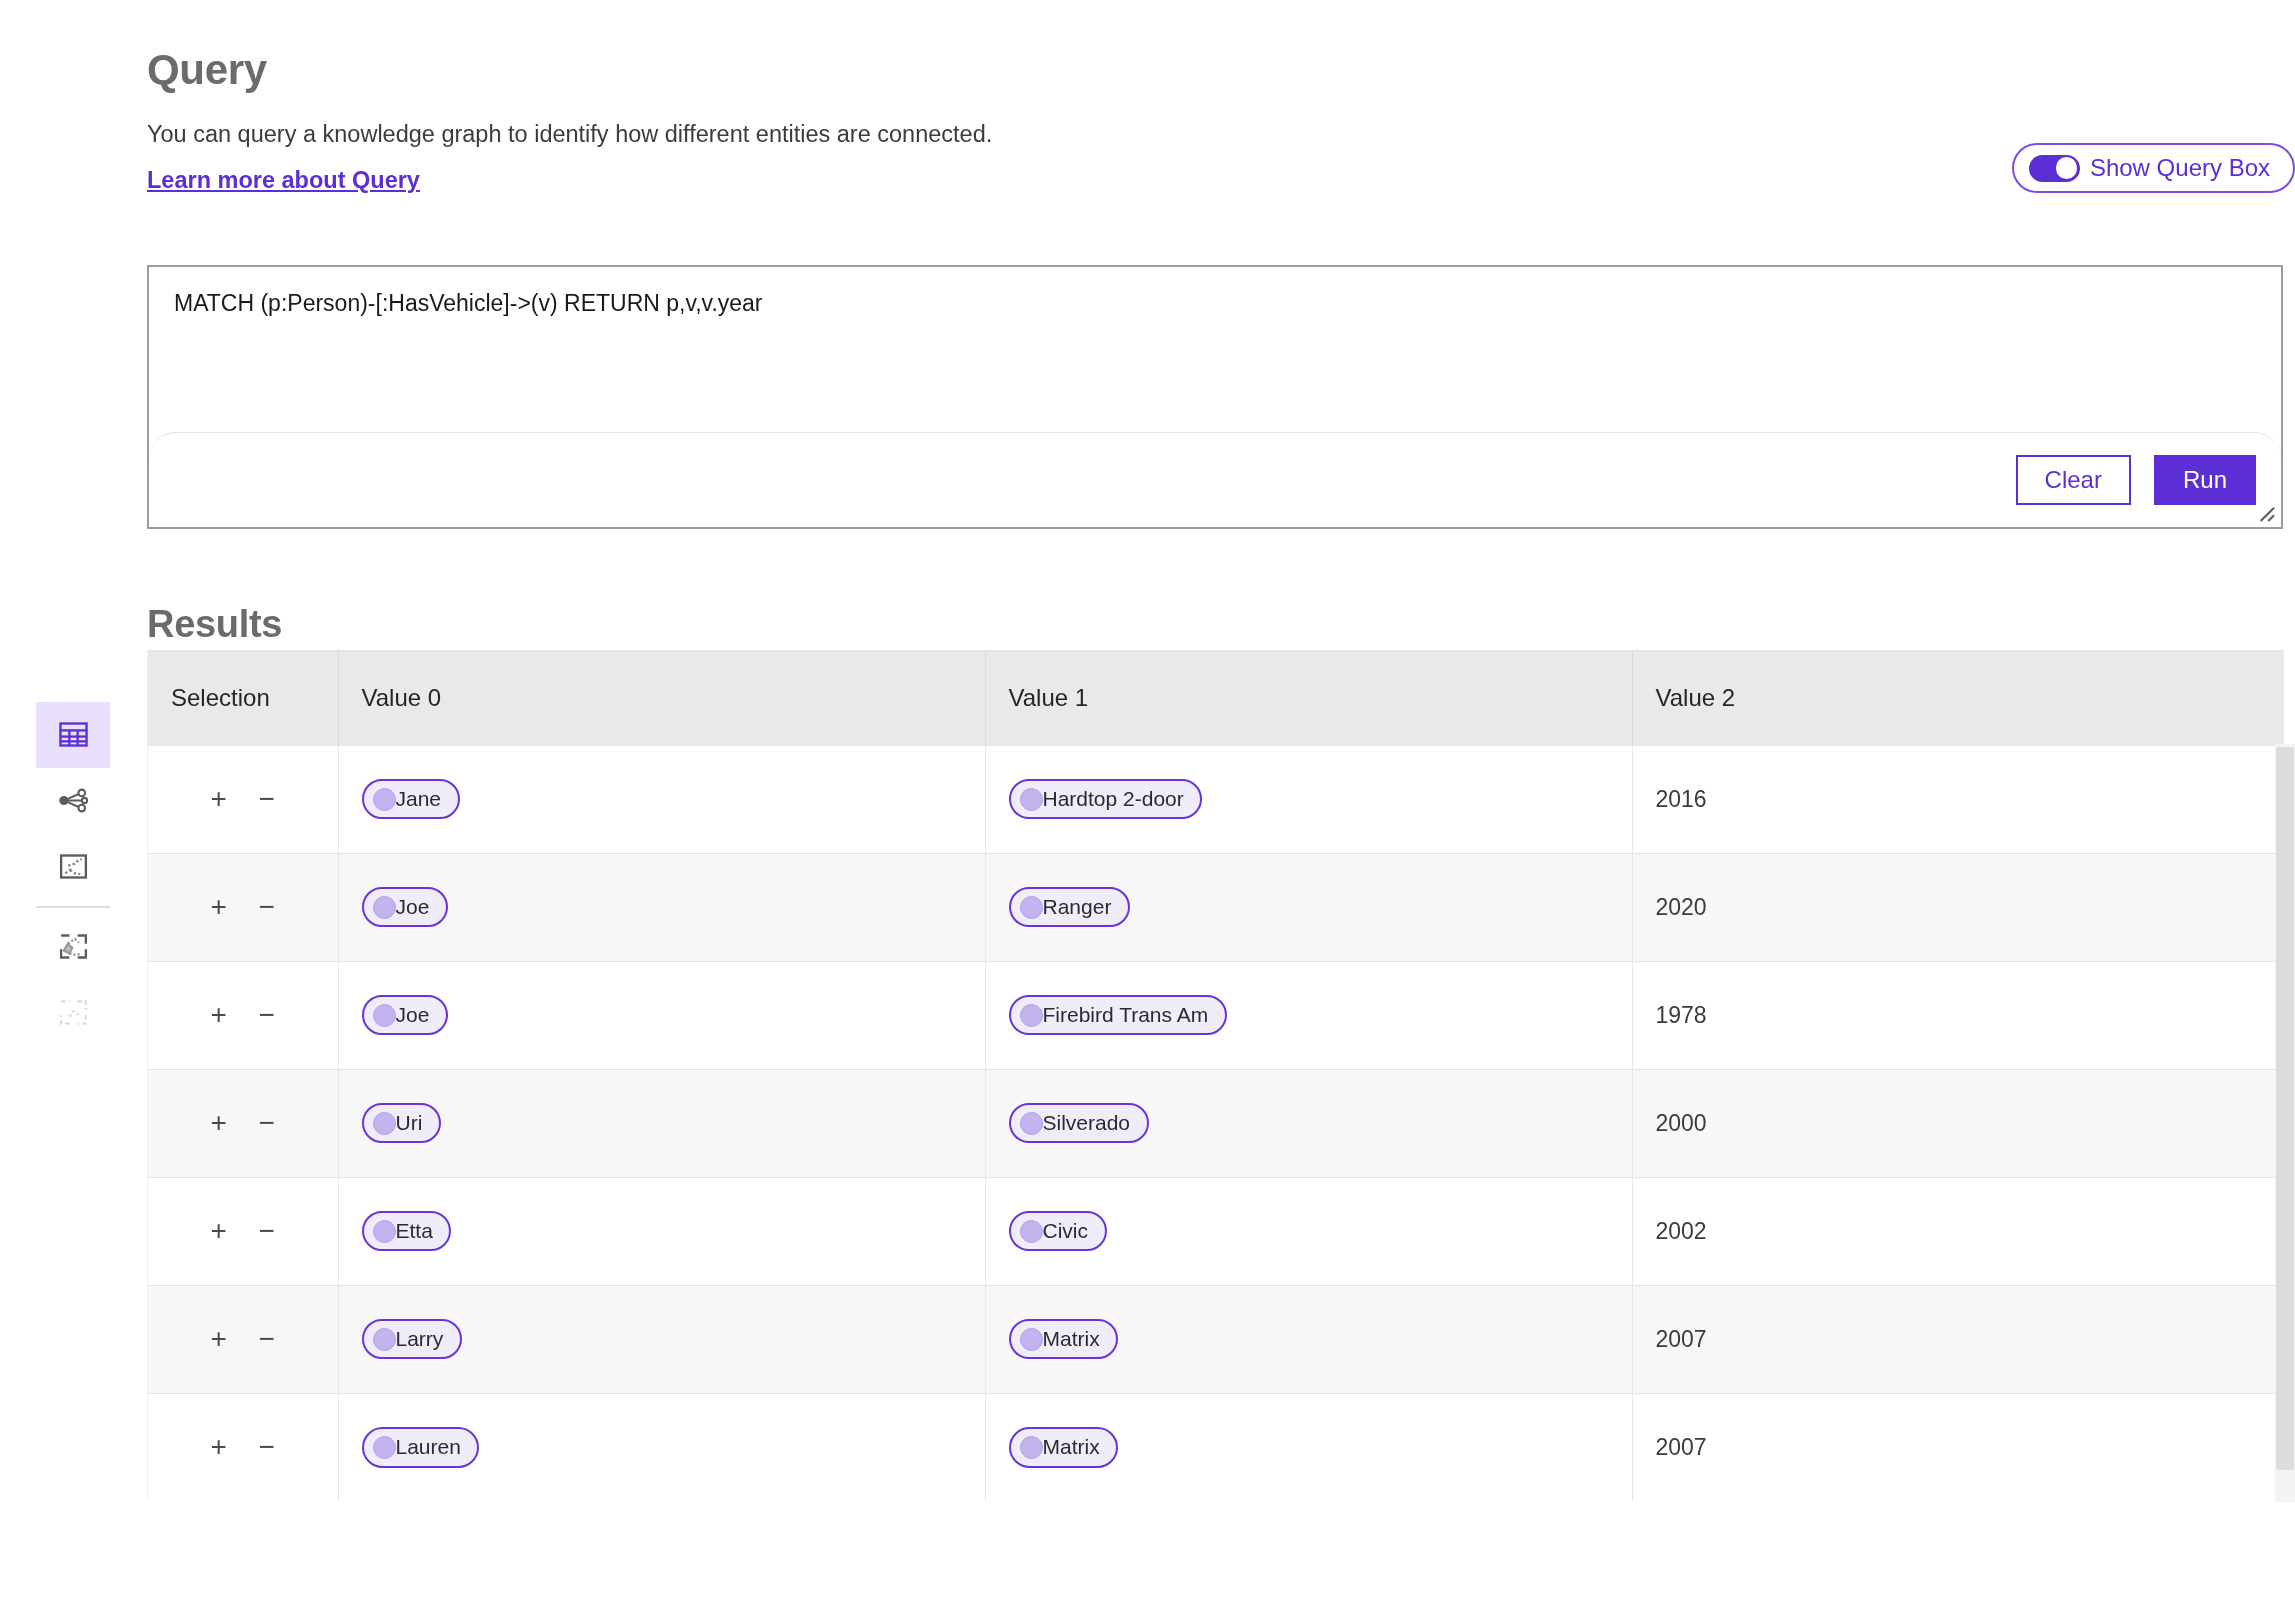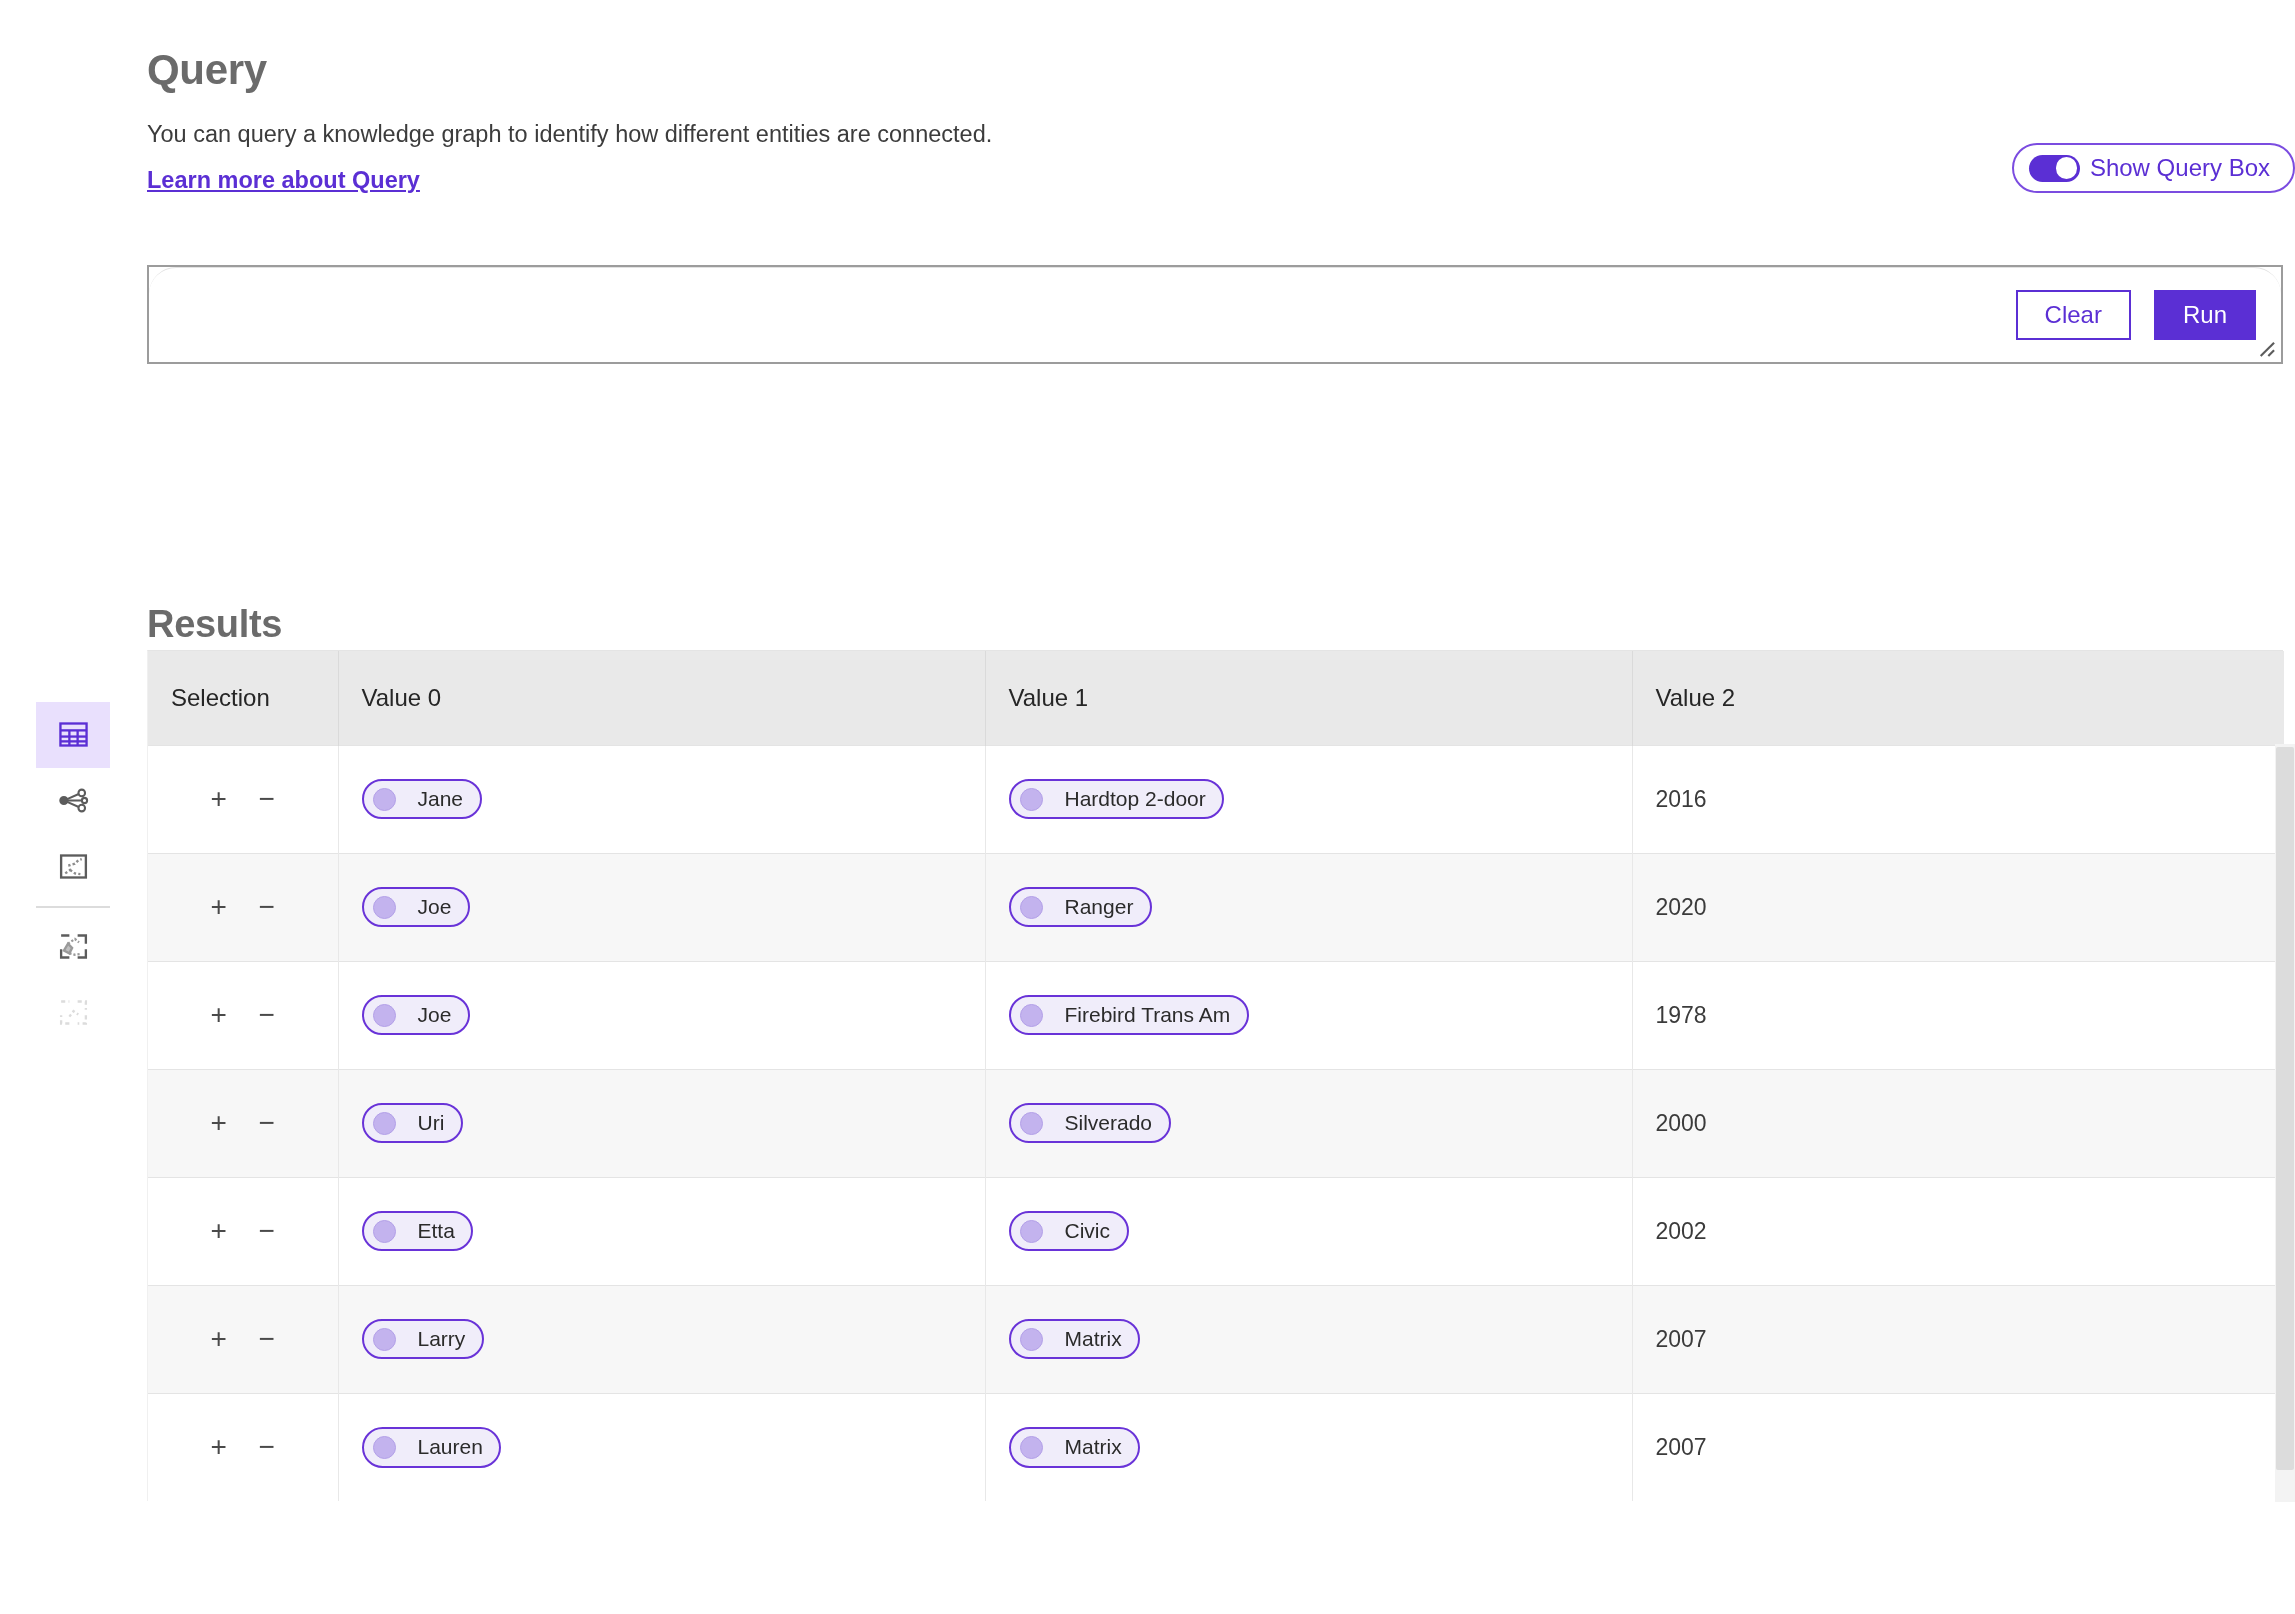--- a/index.html
+++ b/index.html
@@ -154,21 +154,21 @@
   .sel-btn {
     font-size: 28px; color: #4a4a4a; cursor: pointer;
     line-height: 1; width: 25px; text-align: center; user-select: none;
   }
 
   .chip {
     display: inline-flex; align-items: center;
     border: 2.5px solid #6933d8; border-radius: 63px;
     background: #f0edfa;
     padding: 6.3px 16.5px 6.3px 9px;
-    gap: 22px;
+    gap: 0;
     cursor: pointer;
   }
   .chip-dot {
     width: 23px; height: 23px; border-radius: 50%;
     background: #c3b3ee; border: 1.9px solid #b3a0e8; flex: none;
   }
   .chip-label { font-size: 21px; color: #2b2b2b; white-space: nowrap; }
 
   
   #table-scrollbar {
@@ -273,20 +273,21 @@
   
   <div id="toggle-wrap">
     <span id="toggle-track">
       <span id="toggle-knob"></span>
     </span>
     <span id="toggle-label">Show Query Box</span>
   </div>
 
   
   <div id="query-box">
+    <div id="query-text-area" placeholder="">MATCH (p:Person)-[:HasVehicle]-&gt;(v) RETURN p,v,v.year</div>
     <span id="resize-handle">
       <svg width="23" height="23" viewBox="0 0 12 12" stroke="#5c5c5c" stroke-width="1.1">
         <line x1="11" y1="4" x2="4" y2="11"></line>
         <line x1="11" y1="8" x2="8" y2="11"></line>
       </svg>
     </span>
     <div id="query-footer">
       <button class="btn" id="clear-button">Clear</button>
       <button class="btn" id="run-button">Run</button>
     </div>

